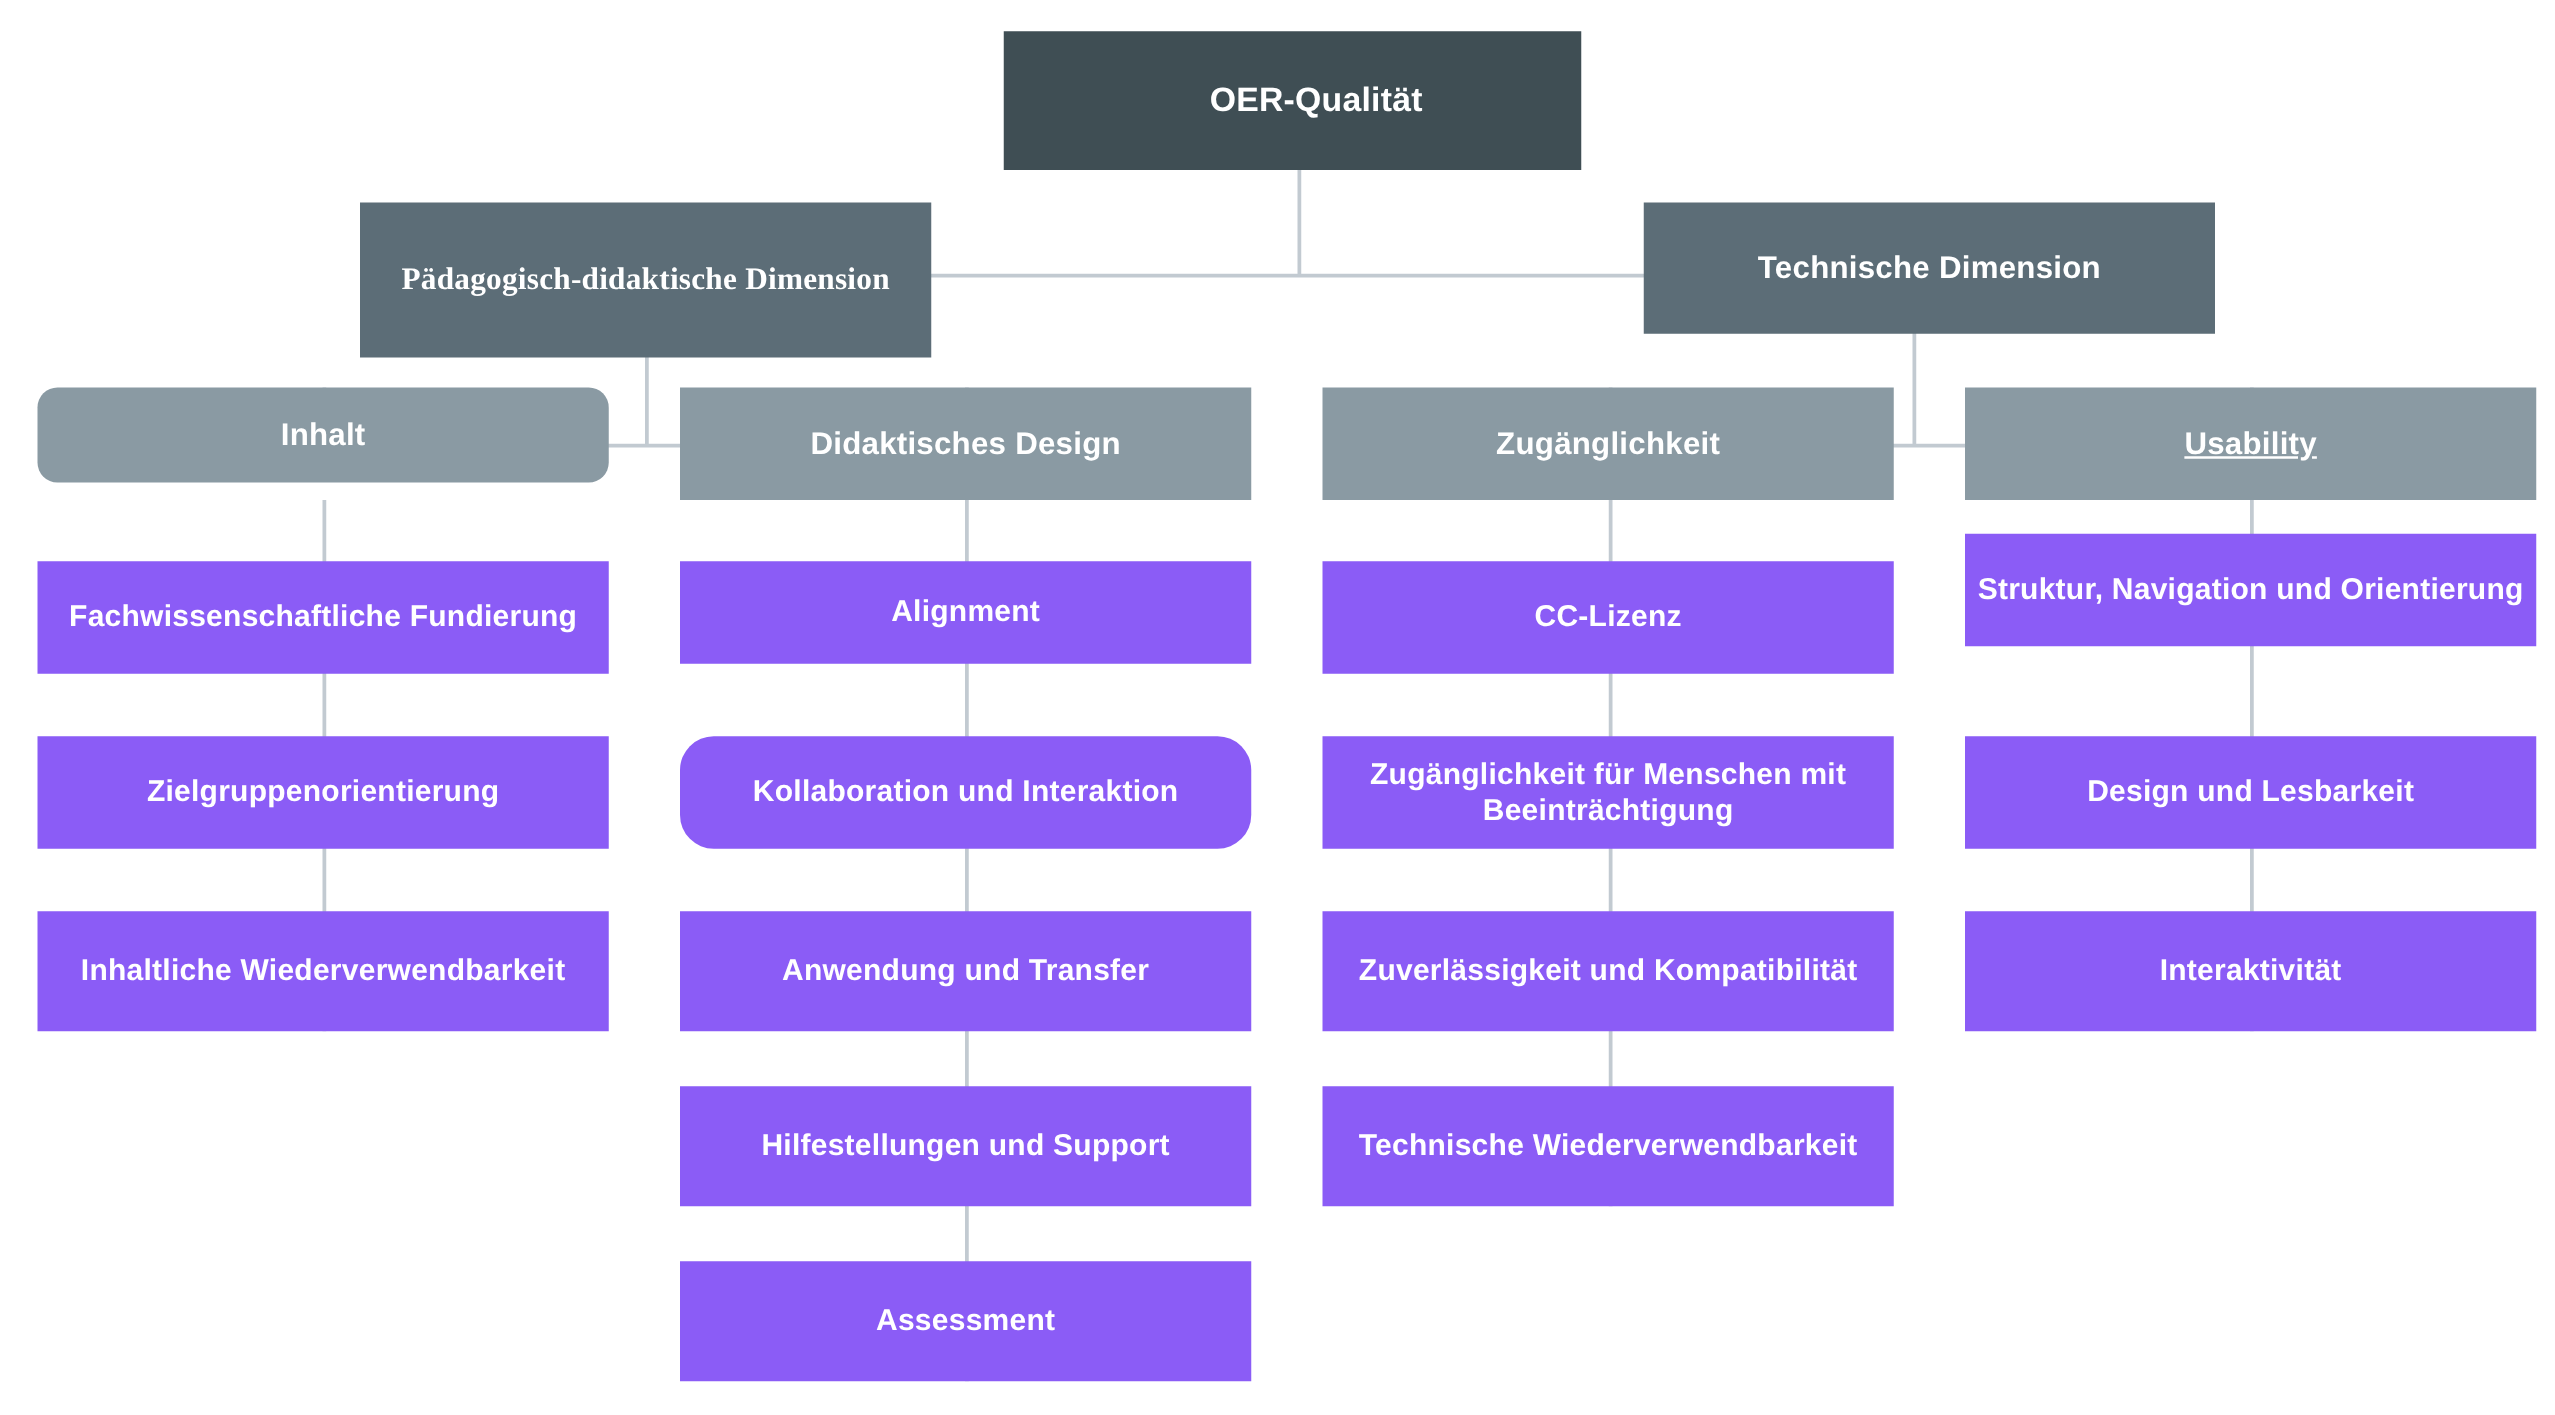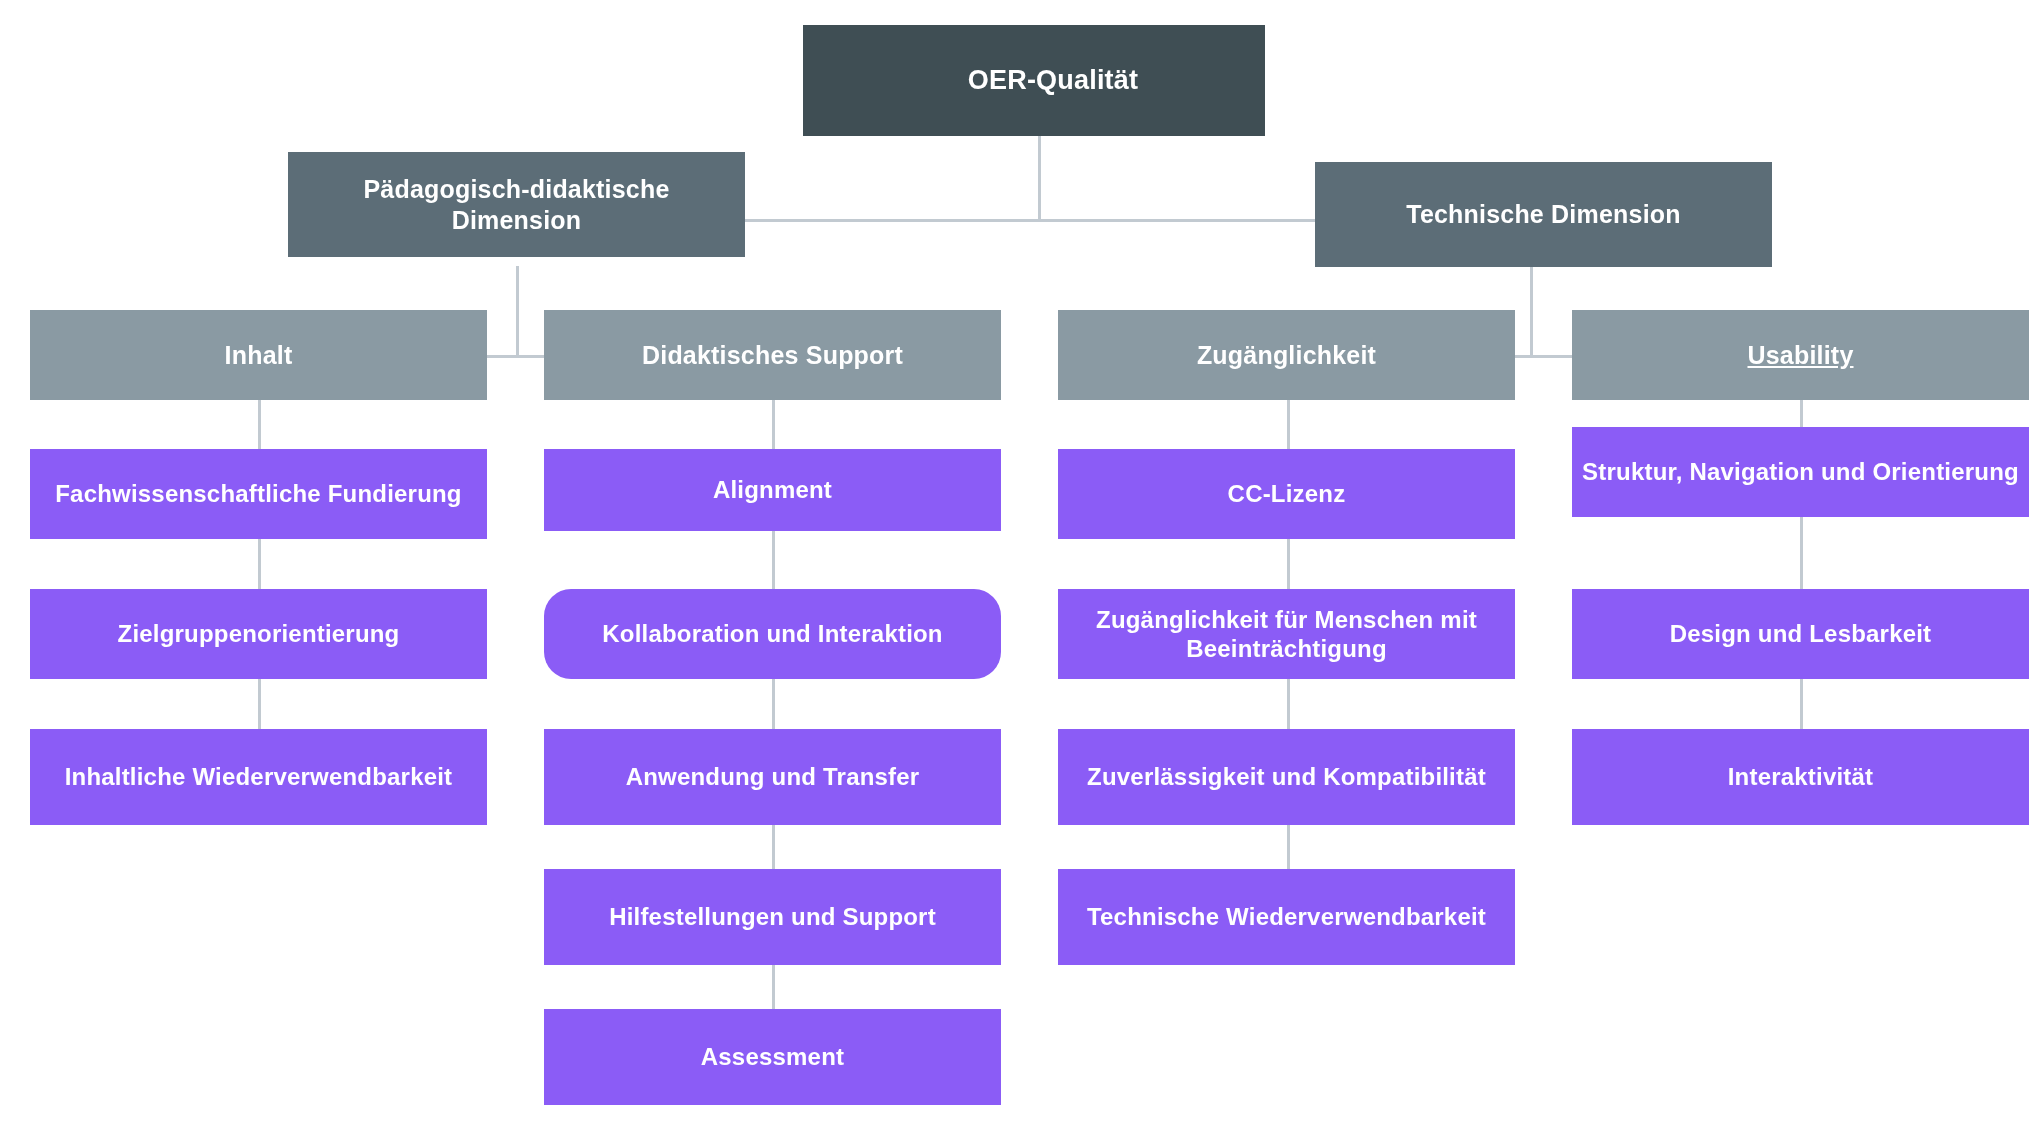--- a/index.html
+++ b/index.html
@@ -83,27 +83,27 @@
   <div class="connector v" style="left:258px; top:400px; height:425px;"></div>
 
   <div class="connector v" style="left:772px; top:400px; height:705px;"></div>
 
   <div class="connector v" style="left:1287px; top:400px; height:565px;"></div>
 
   <div class="connector v" style="left:1800px; top:400px; height:425px;"></div>
 
   <div class="node level-root" style="left:803px; top:25px; width:462px; height:111px;">OER-Qualität</div>
 
-  <div class="node level-dim" style="left:288px; top:152px; width:457px; height:105px;">Pädagogisch-didaktische Dimension</div>
+  <div class="node level-dim" style="left:288px; top:162px; width:457px; height:124px;font-family:Liberation Serif, serif;">Pädagogisch-didaktische Dimension</div>
 
   <div class="node level-dim" style="left:1315px; top:162px; width:457px; height:105px;">Technische Dimension</div>
 
-  <div class="node level-cat" style="left:30px; top:310px; width:457px; height:90px;">Inhalt</div>
+  <div class="node level-cat" style="left:30px; top:310px; width:457px; height:76px;border-radius:16px;">Inhalt</div>
 
-  <div class="node level-cat" style="left:544px; top:310px; width:457px; height:90px;">Didaktisches Support</div>
+  <div class="node level-cat" style="left:544px; top:310px; width:457px; height:90px;">Didaktisches Design</div>
 
   <div class="node level-cat" style="left:1058px; top:310px; width:457px; height:90px;">Zugänglichkeit</div>
 
   <div class="node level-cat" style="left:1572px; top:310px; width:457px; height:90px;text-decoration:underline;">Usability</div>
 
   <div class="node level-leaf" style="left:30px; top:449px; width:457px; height:90px;">Fachwissenschaftliche Fundierung</div>
   <div class="node level-leaf" style="left:30px; top:589px; width:457px; height:90px;">Zielgruppenorientierung</div>
   <div class="node level-leaf" style="left:30px; top:729px; width:457px; height:96px;">Inhaltliche Wiederverwendbarkeit</div>
 
   <div class="node level-leaf" style="left:544px; top:449px; width:457px; height:82px;">Alignment</div>

